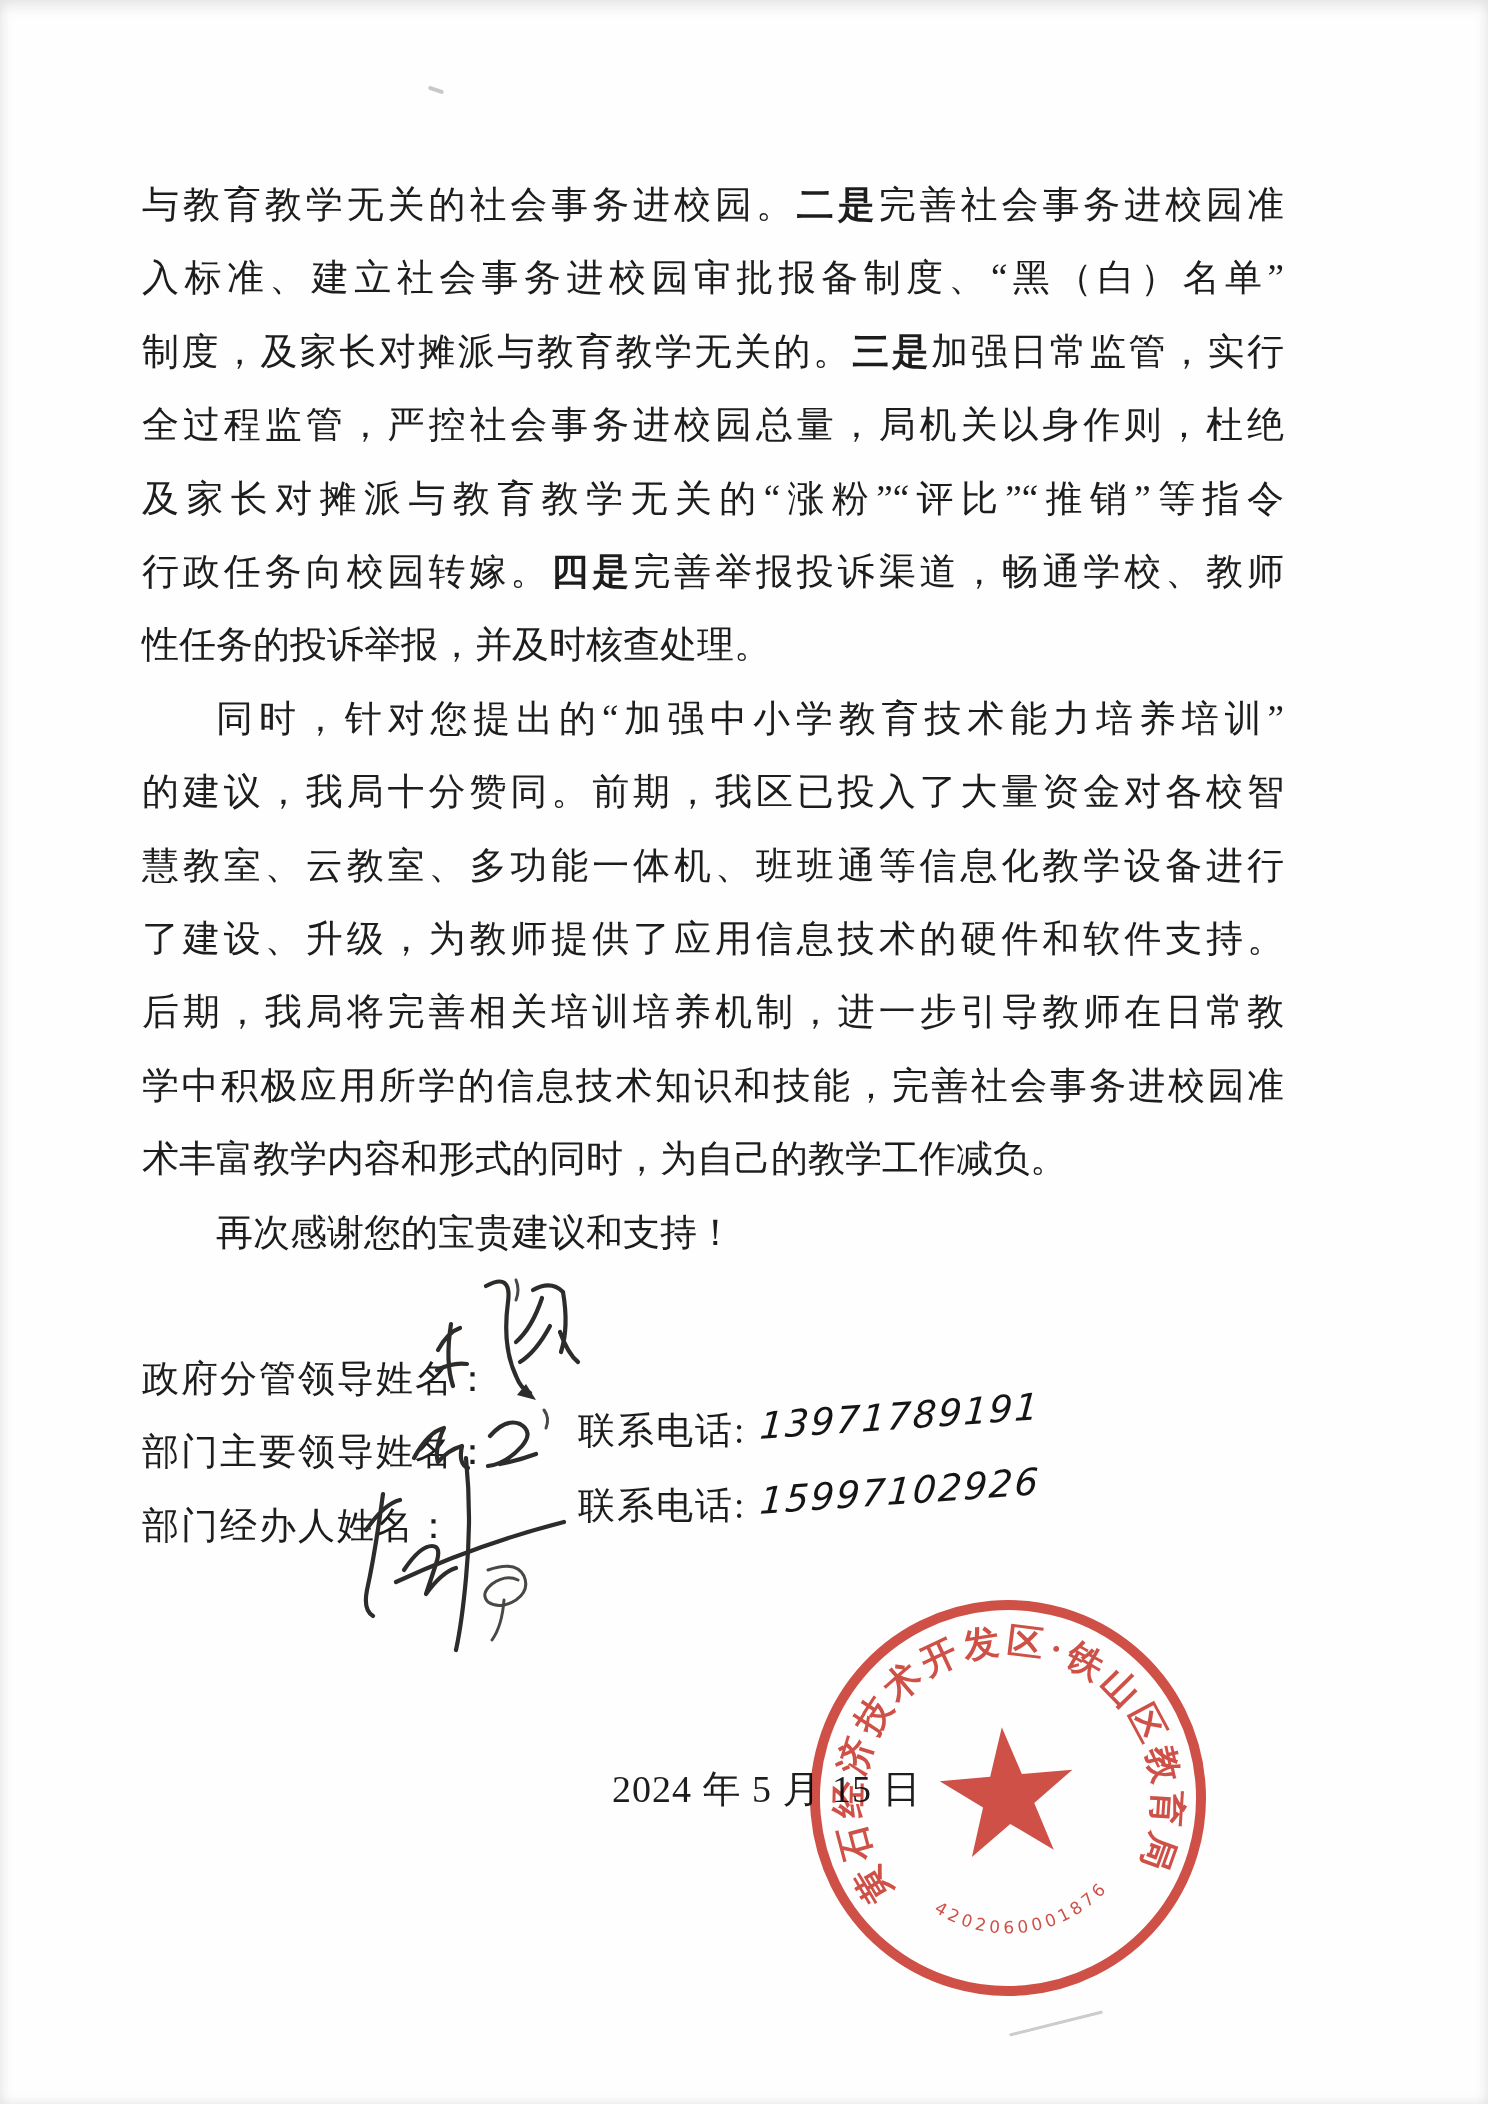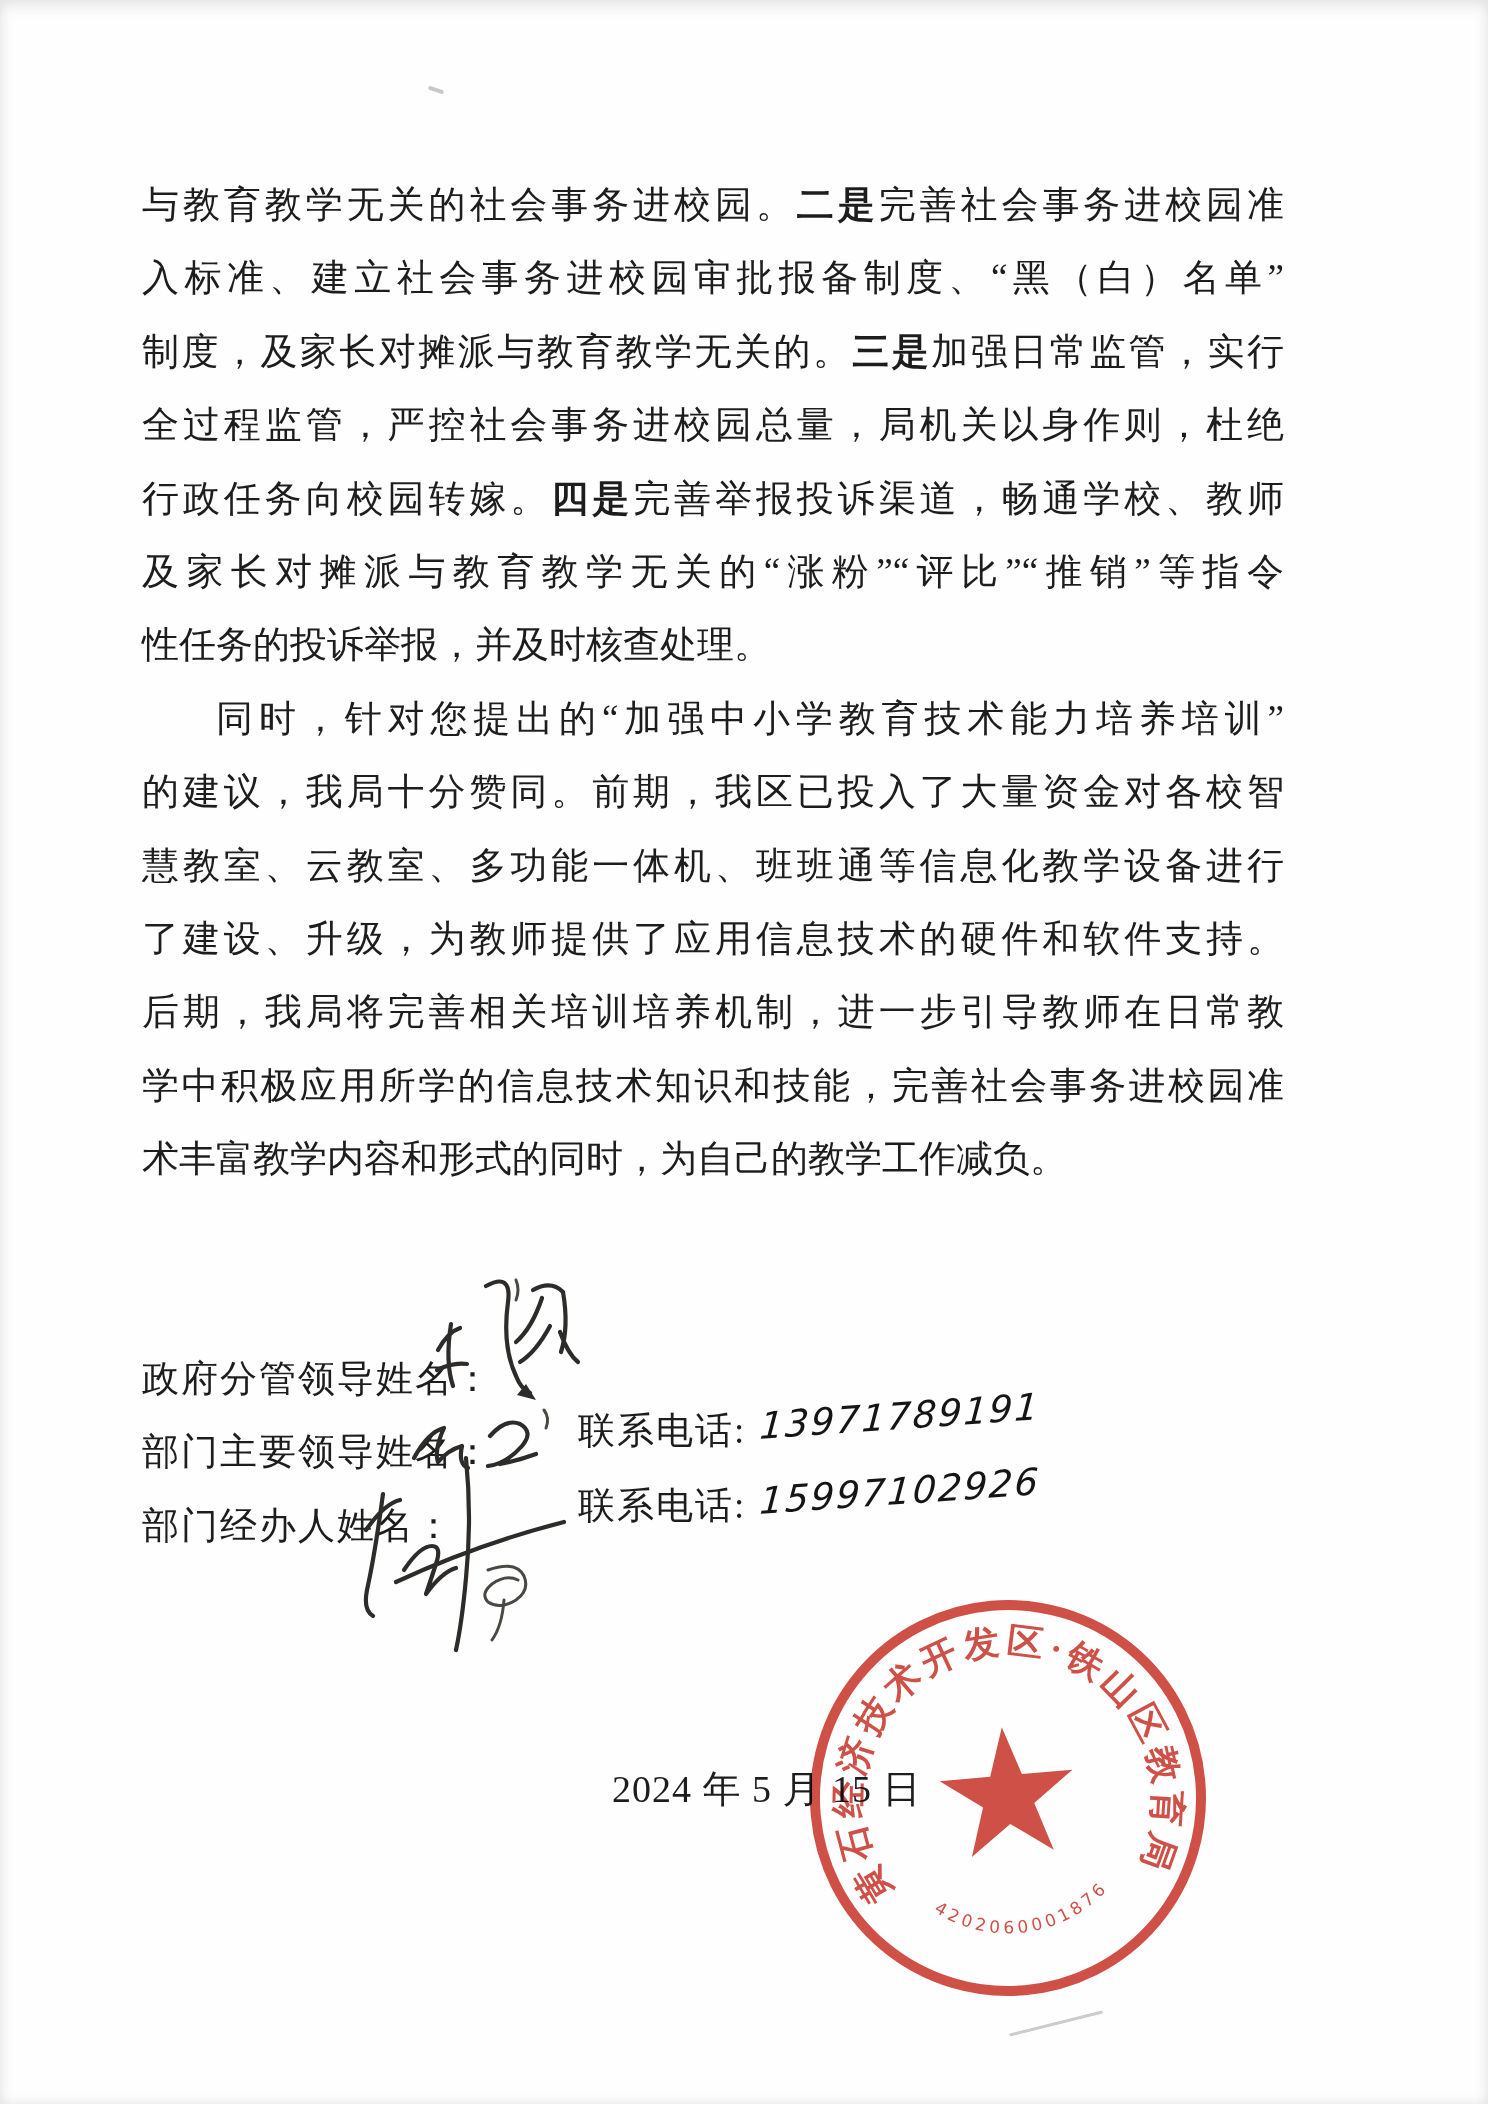--- a/index.html
+++ b/index.html
@@ -81,30 +81,31 @@
 </head>
 <body>
 
 <div class="page">
 
   <div class="body-text">
       <div class="line"><span>与教育教学无关的社会事务进校园。</span><b>二是</b><span>完善社会事务进校园准</span></div>
       <div class="line"><span>入标准、建立社会事务进校园审批报备制度、“黑（白）名单”</span></div>
       <div class="line"><span>制度，及家长对摊派与教育教学无关的。</span><b>三是</b><span>加强日常监管，实行</span></div>
       <div class="line"><span>全过程监管，严控社会事务进校园总量，局机关以身作则，杜绝</span></div>
+      <div class="line"><span>及家长对摊派与教育教学无关的“涨粉”“评比”“推销”等指令</span></div>
       <div class="line"><span>行政任务向校园转嫁。</span><b>四是</b><span>完善举报投诉渠道，畅通学校、教师</span></div>
-      <div class="line"><span>及家长对摊派与教育教学无关的“涨粉”“评比”“推销”等指令</span></div>
       <div class="line no-just"><span>性任务的投诉举报，并及时核查处理。</span></div>
       <div class="line indent"><span>同时，针对您提出的“加强中小学教育技术能力培养培训”</span></div>
       <div class="line"><span>的建议，我局十分赞同。前期，我区已投入了大量资金对各校智</span></div>
       <div class="line"><span>慧教室、云教室、多功能一体机、班班通等信息化教学设备进行</span></div>
       <div class="line"><span>了建设、升级，为教师提供了应用信息技术的硬件和软件支持。</span></div>
       <div class="line"><span>后期，我局将完善相关培训培养机制，进一步引导教师在日常教</span></div>
       <div class="line"><span>学中积极应用所学的信息技术知识和技能，完善社会事务进校园准</span></div>
       <div class="line no-just"><span>术丰富教学内容和形式的同时，为自己的教学工作减负。</span></div>
+      <div class="line indent no-just"><span>再次感谢您的宝贵建议和支持！</span></div>
     </div>
 
   <div class="sig-block">
       <div class="sig-row">政府分管领导姓名：</div>
       <div class="sig-row">部门主要领导姓名：</div>
       <div class="sig-row">部门经办人姓名：</div>
     </div>
 
   <svg class="sig-svg" style="left:420px; top:1272px;" width="175" height="185" viewBox="0 0 175 185">
     <path d="M18,78 q10,-18 22,-22 M31,52 q-6,38 2,62 M17,98 q16,-8 30,-6"></path>

